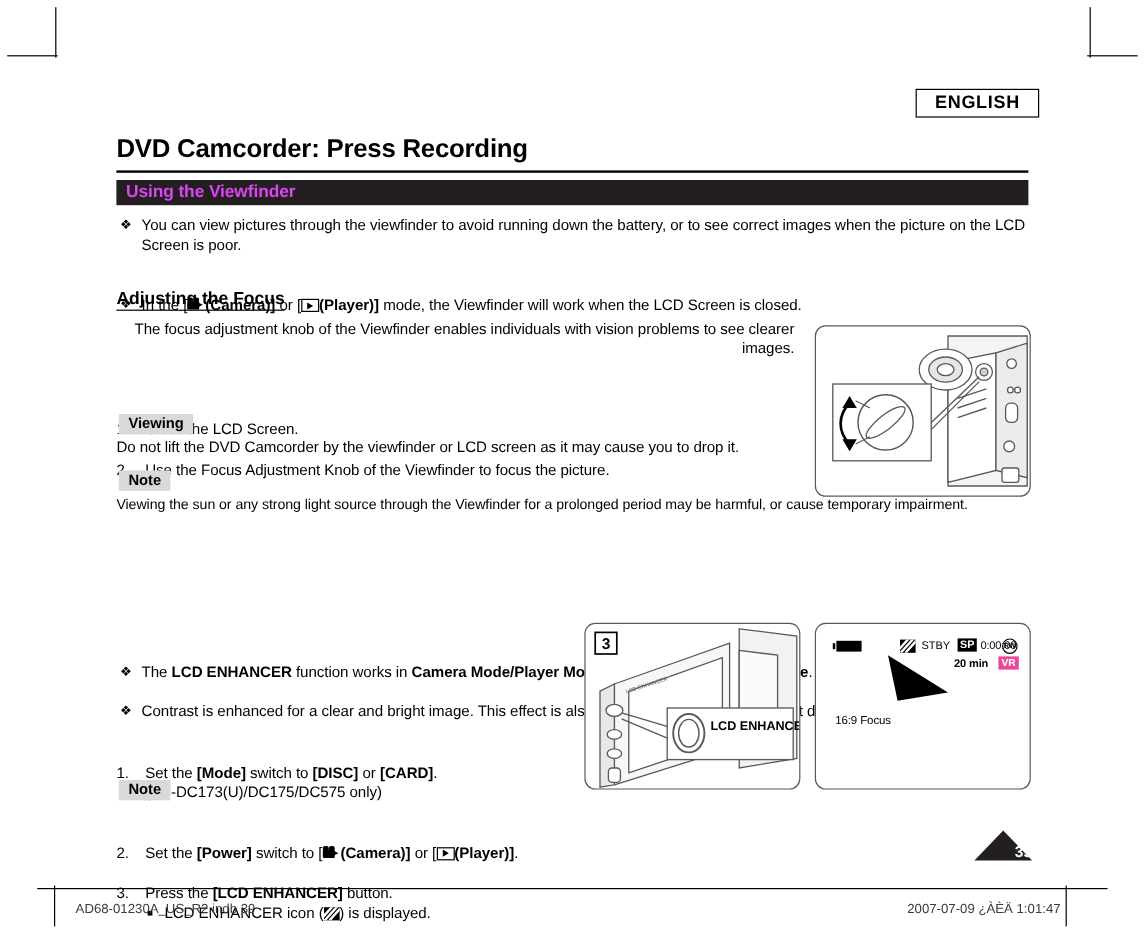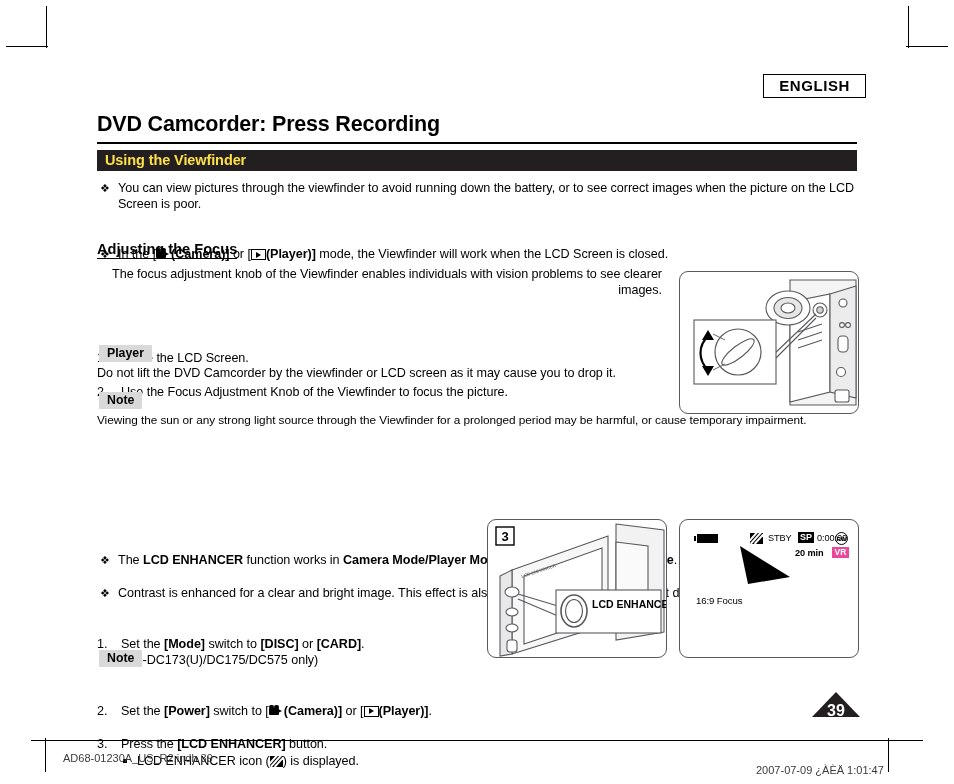--- a/index.html
+++ b/index.html
@@ -58,21 +58,21 @@
     background: #000;
   }
 
   
   .section-bar {
     position: absolute;
     left: 97px;
     width: 760px;
     height: 21px;
     background: #231f20;
-    color: #fde047;
+    color: #d946ef;
     font-size: 14.5px;
     font-weight: bold;
     line-height: 21px;
     padding-left: 8px;
     box-sizing: border-box;
     letter-spacing: -0.1px;
   }
   #bar-viewfinder { top: 150px; }
   #bar-enhancer   { top: 440px; }
 
@@ -301,44 +301,44 @@
     width: 0; height: 0;
     border-left: 24px solid transparent;
     border-right: 24px solid transparent;
     border-bottom: 25px solid #231f20;
   }
   #page-badge-num {
     position: absolute;
     left: 812px;
     top: 702px;
     width: 48px;
-    text-align: center;
+    text-align: right;
     color: #fff;
-    font-size: 16px;
+    font-size: 13px;
     font-weight: bold;
   }
 
   
   #footer-rule {
     position: absolute;
     left: 31px;
     top: 740px;
     width: 892px;
     height: 1.4px;
     background: #000;
   }
   .footer-txt {
     position: absolute;
     top: 752px;
     font-size: 11px;
     color: #3b3b3b;
     text-align: right;
   }
   #footer-left  { left: 63px; }
-  #footer-right { left: 756px; margin-top: 12px; }
+  #footer-right { left: 756px; }
   .foot-bar {
     position: absolute;
     width: 1.2px;
     height: 34px;
     background: #000;
     top: 738px;
   }
   #foot-bar-l { left: 45px; }
   #foot-bar-r { left: 888px; }
 </style>
@@ -375,21 +375,21 @@
 
   <div class="txt num-row" style="left:97px; top:301px; width:565px;">
     <span class="num">1.</span>
     <span>Close the LCD Screen.</span>
   </div>
   <div class="txt num-row" style="left:97px; top:318px; width:565px;">
     <span class="num">2.</span>
     <span>Use the Focus Adjustment Knob of the Viewfinder to focus the picture.</span>
   </div>
 
-  <div class="tag" style="left:99px; top:345px;">Player</div>
+  <div class="tag" style="left:99px; top:345px;">Viewing</div>
   <div class="txt" style="left:97px; top:365px; width:600px;">Do not lift the DVD Camcorder by the viewfinder or LCD screen as it may cause you to drop it.</div>
 
   <div class="tag" style="left:99px; top:392px;">Note</div>
   <div class="txt" style="left:97px; top:412px; width:770px; font-size:11.8px;">Viewing the sun or any strong light source through the Viewfinder for a prolonged period may be harmful, or cause temporary impairment.</div>
 
   <div id="illus-vf" class="illus">
     <svg width="178" height="141" viewBox="0 0 178 141">
       <g fill="none" stroke="#58595b" stroke-width="1.1">
 
         <path d="M110 8 L110 133 L176 133 L176 8 Z" fill="#f4f4f4"></path>

